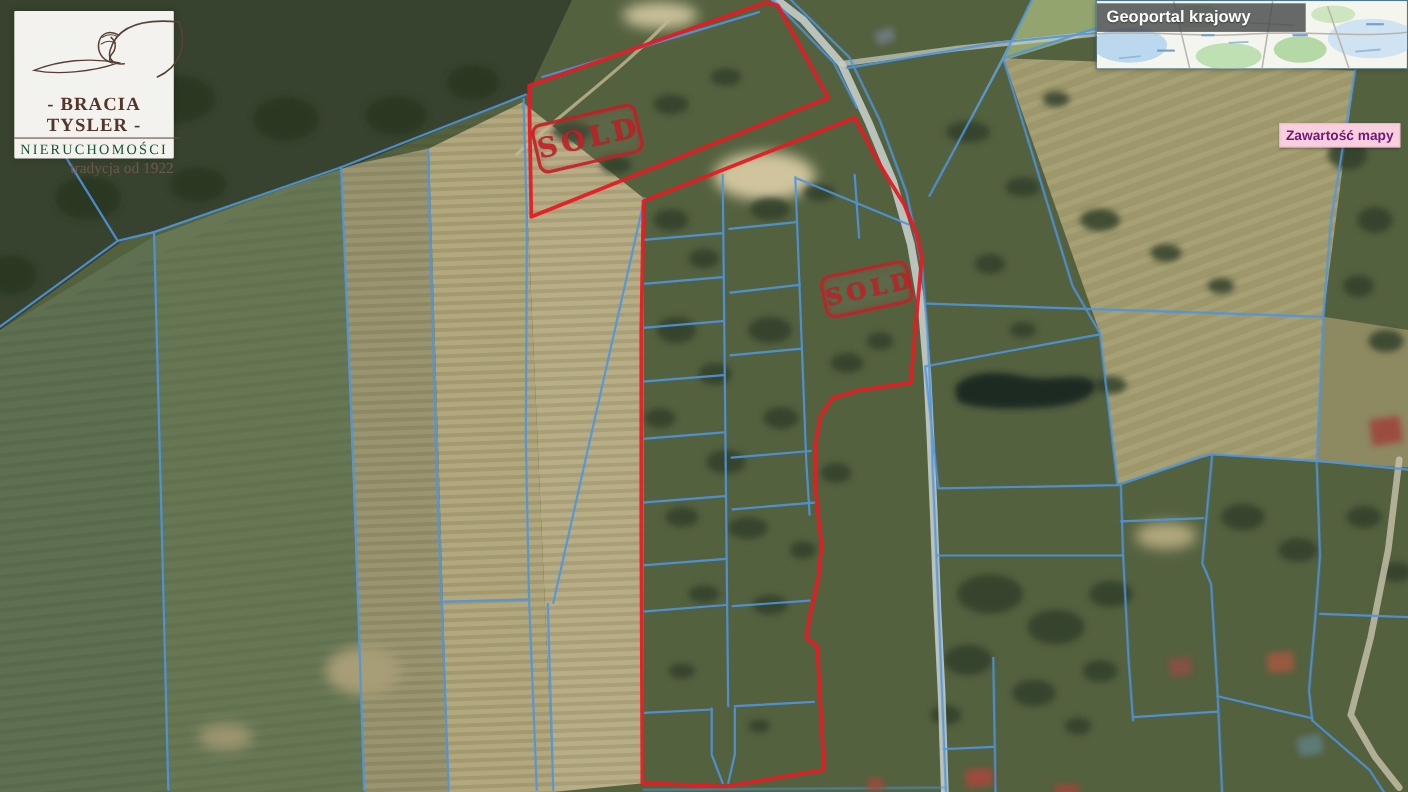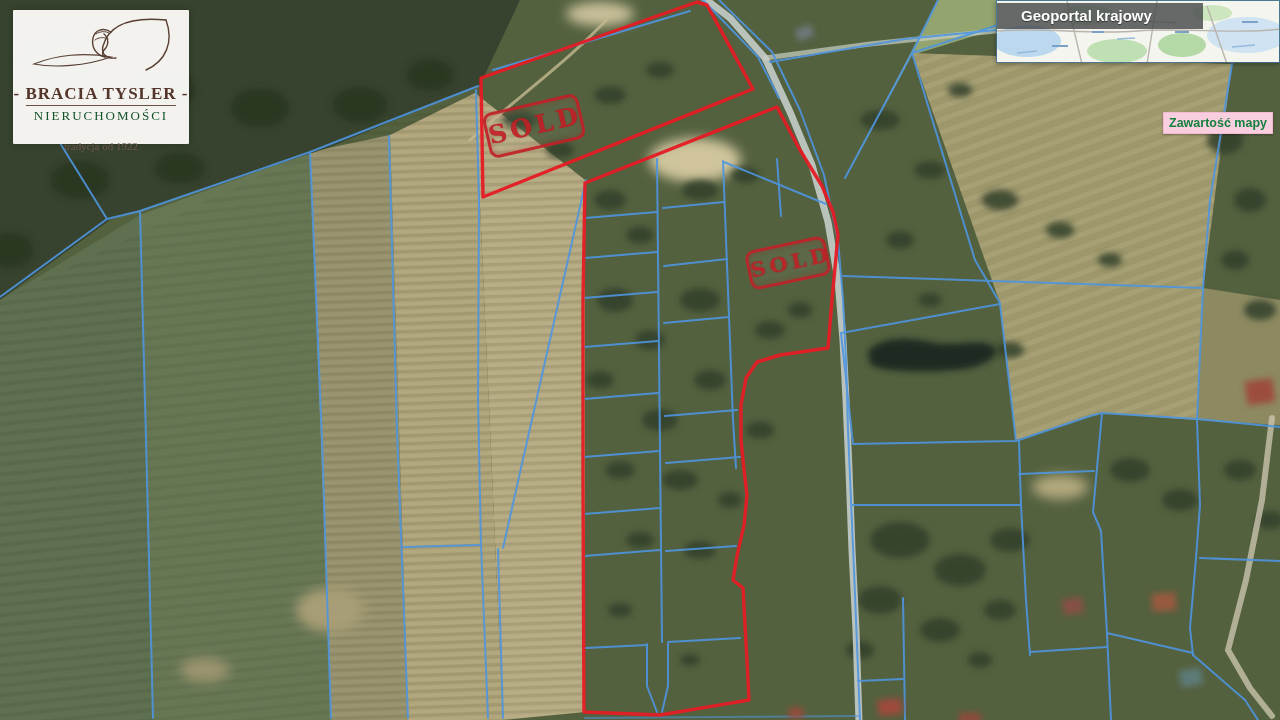--- a/index.html
+++ b/index.html
@@ -1,45 +1,45 @@
 <!DOCTYPE html>
 <html><head>
 <meta charset="utf-8">
 <style>
   html,body{margin:0;padding:0;background:#222;}
   .stage{position:relative;width:1280px;height:720px;overflow:hidden;
          font-family:"Liberation Sans",sans-serif;background:#5a6a4a;}
   .stage svg.map{position:absolute;left:0;top:0;}
 
   
-  .logo{position:absolute;left:13px;top:10px;width:176px;height:134px;
+  .logo{position:absolute;left:13px;top:10px;width:145px;height:134px;
         background:rgba(251,250,247,0.96);border-radius:1px;
         box-shadow:0 0 6px rgba(0,0,0,0.25);text-align:center;}
   .logo .sketch{margin-top:4px;}
   .logo .l1{font-family:"Liberation Serif",serif;font-weight:bold;font-size:17px;
             letter-spacing:1px;color:#53352a;line-height:19px;}
   .logo .rule{width:150px;height:1px;background:#6b4f41;margin:2px auto 2px auto;}
   .logo .l2{font-family:"Liberation Serif",serif;font-size:13px;letter-spacing:2px;
             color:#14532d;line-height:15px;}
-  .logo .l3{font-family:"Liberation Serif",serif;font-size:11px;color:#6d584c;margin-top:17px;}
+  .logo .l3{font-family:"Liberation Serif",serif;font-size:14px;color:#6d584c;margin-top:3px;text-align:right;}
 
   
   .geo-panel{position:absolute;left:996px;top:0;width:284px;height:63px;
              border:1px solid rgba(60,110,150,0.8);box-sizing:border-box;overflow:hidden;
              box-shadow:0 1px 5px rgba(0,0,0,0.35);}
   .geo-panel .mini{position:absolute;left:0;top:0;}
-  .geo-header{position:absolute;left:0;top:2px;width:206px;height:26px;
+  .geo-header{position:absolute;left:0;top:2px;width:190px;height:26px;
               background:rgba(72,74,76,0.82);color:#fff;font-weight:bold;font-size:15px;
-              line-height:26px;padding-left:24px;box-sizing:border-box;
+              line-height:26px;padding-left:9px;box-sizing:border-box;
               text-shadow:0 1px 1px rgba(0,0,0,.5);}
 
   
   .legend-toggle{position:absolute;left:1163px;top:112px;width:110px;height:22px;
                  background:#f9cfe0;border:1px solid #f3b9d2;box-sizing:border-box;
-                 color:#15803d;font-weight:bold;font-size:12.5px;line-height:20px;
+                 color:#701a75;font-weight:bold;font-size:12.5px;line-height:20px;
                  text-align:center;box-shadow:0 1px 2px rgba(0,0,0,.3);}
 
   
   .stamp{position:absolute;border:3px solid #c22128;border-radius:9px;color:#c22128;
          font-family:"DejaVu Serif",serif;font-weight:bold;text-align:center;
          letter-spacing:4px;opacity:0.92;background:rgba(255,240,240,0.05);
          text-shadow:0 0 1px rgba(140,20,20,.8);
          box-shadow:inset 0 0 6px rgba(160,30,30,.35);}
   .stamp.s1{left:485px;top:103px;width:92px;height:40px;font-size:25px;line-height:40px;
             transform:rotate(-13deg);}

